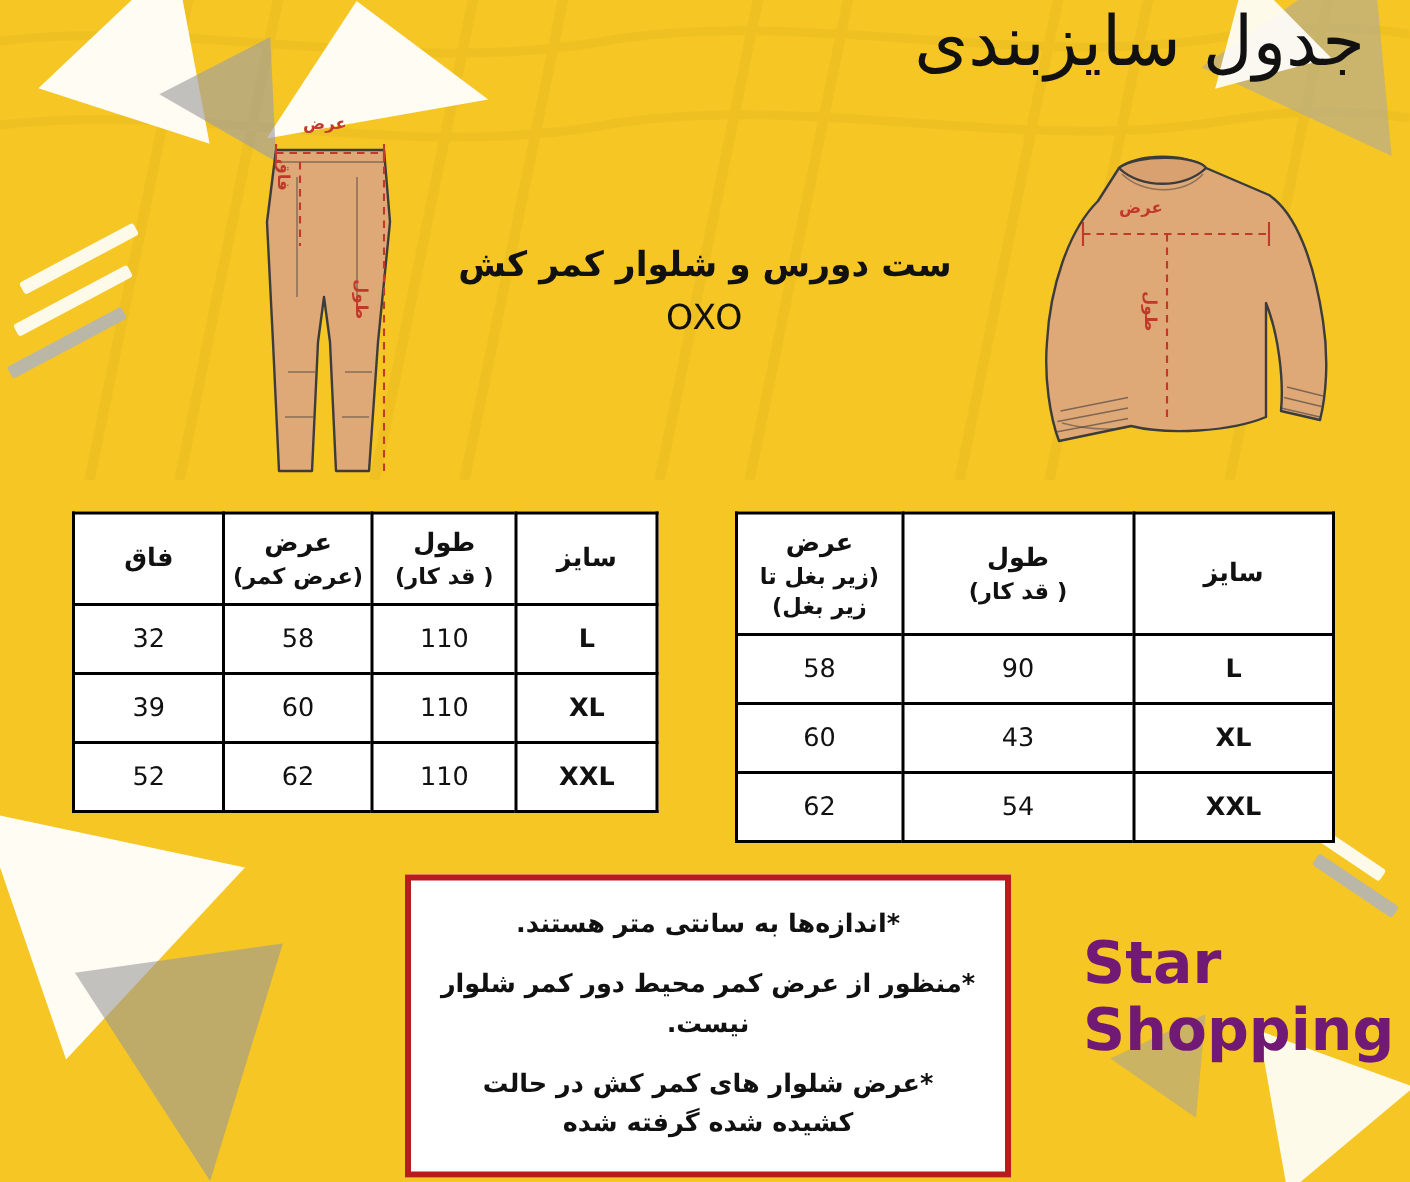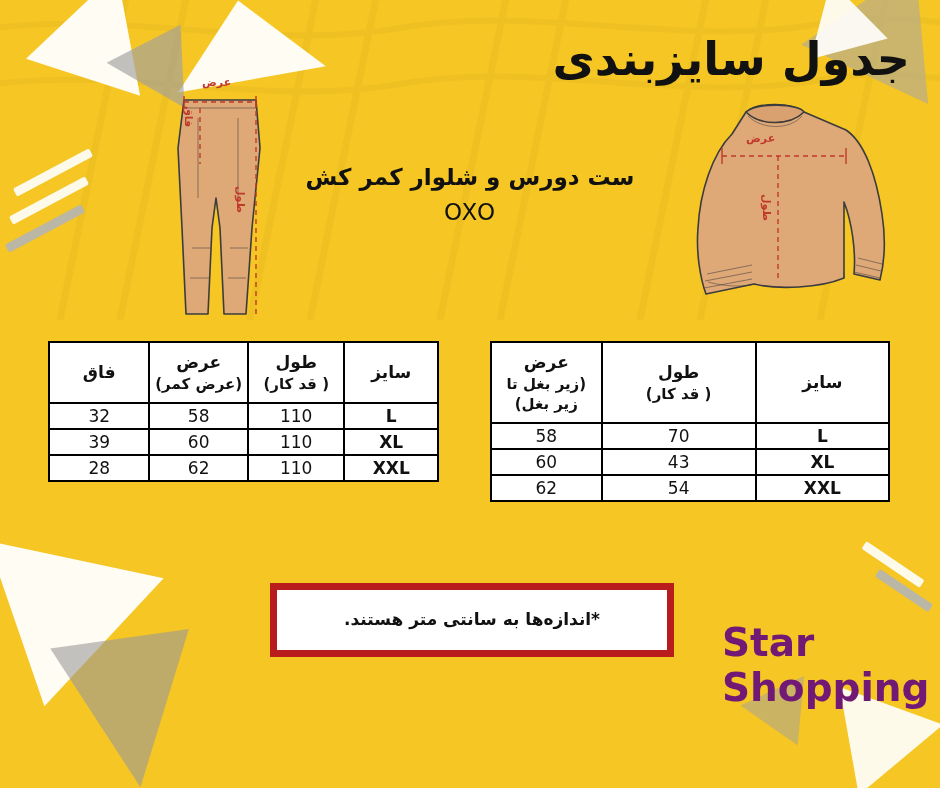--- a/index.html
+++ b/index.html
@@ -115,24 +115,24 @@
     height: 9px;
     background: #ffffff;
     opacity: .9;
     border-radius: 2px;
   }
   .stripe.grey { background: #b5b5b5; }
 
   
   .page-title {
     position: absolute;
-    top: 32px;
+    top: 0;
     right: 30px;
     font-size: 46px;
-    font-weight: bold;
+    font-weight: normal;
     color: #111;
     letter-spacing: 0px;
     direction: rtl;
   }
 
   
   .product-name {
     position: absolute;
     top: 160px;
     left: 0;
@@ -189,21 +189,21 @@
     text-align: center;
     font-size: 17px;
     color: #111;
   }
   table th {
     font-weight: bold;
     padding: 8px 4px;
     line-height: 1.35;
   }
   table td {
-    padding: 2px 4px;
+    padding: 12px 4px;
     text-align: center;
   }
   td.size-cell {
     font-weight: bold;
   }
   .th-sub {
     display: block;
     font-size: 15px;
     font-weight: bold;
   }
@@ -227,21 +227,21 @@
   #top-table col.c2 { width: 155px; }
   #top-table col.c3 { width: 111px; }
 
   
   .notes {
     position: absolute;
     top: 583px;
     left: 270px;
     width: 404px;
     background: #fff;
-    border: 7px solid #b91c1c;
+    border: 4px solid #b91c1c;
     padding: 16px 18px 18px 18px;
     box-sizing: border-box;
     direction: rtl;
     text-align: center;
   }
   .note {
     font-size: 17px;
     font-weight: bold;
     color: #111;
     line-height: 1.55;
@@ -431,21 +431,21 @@
     <tr>
       <td class="size-cell">XL</td>
       <td>110</td>
       <td>60</td>
       <td>39</td>
     </tr>
     <tr>
       <td class="size-cell">XXL</td>
       <td>110</td>
       <td>62</td>
-      <td>28</td>
+      <td>52</td>
     </tr>
   </tbody>
 </table>
 
 <table id="top-table">
   <colgroup>
       <col class="c1">
       <col class="c2">
       <col class="c3">
     </colgroup>
@@ -460,33 +460,35 @@
       </th>
       <th>
         <span>عرض</span>
         <span class="th-sub">(زیر بغل تا زیر بغل)</span>
       </th>
     </tr>
   </thead>
   <tbody>
     <tr>
       <td class="size-cell">L</td>
-      <td>70</td>
+      <td>90</td>
       <td>58</td>
     </tr>
     <tr>
       <td class="size-cell">XL</td>
       <td>43</td>
       <td>60</td>
     </tr>
     <tr>
       <td class="size-cell">XXL</td>
       <td>54</td>
       <td>62</td>
     </tr>
   </tbody>
 </table>
 
 <div class="notes">
   <div class="note">*اندازه‌ها به سانتی متر هستند.</div>
+  <div class="note">*منظور از عرض کمر محیط دور کمر شلوار نیست.</div>
+  <div class="note">*عرض شلوار های کمر کش در حالت کشیده شده گرفته شده</div>
 </div>
 
 <div class="brand">Star Shopping</div>
 
 </body></html>

